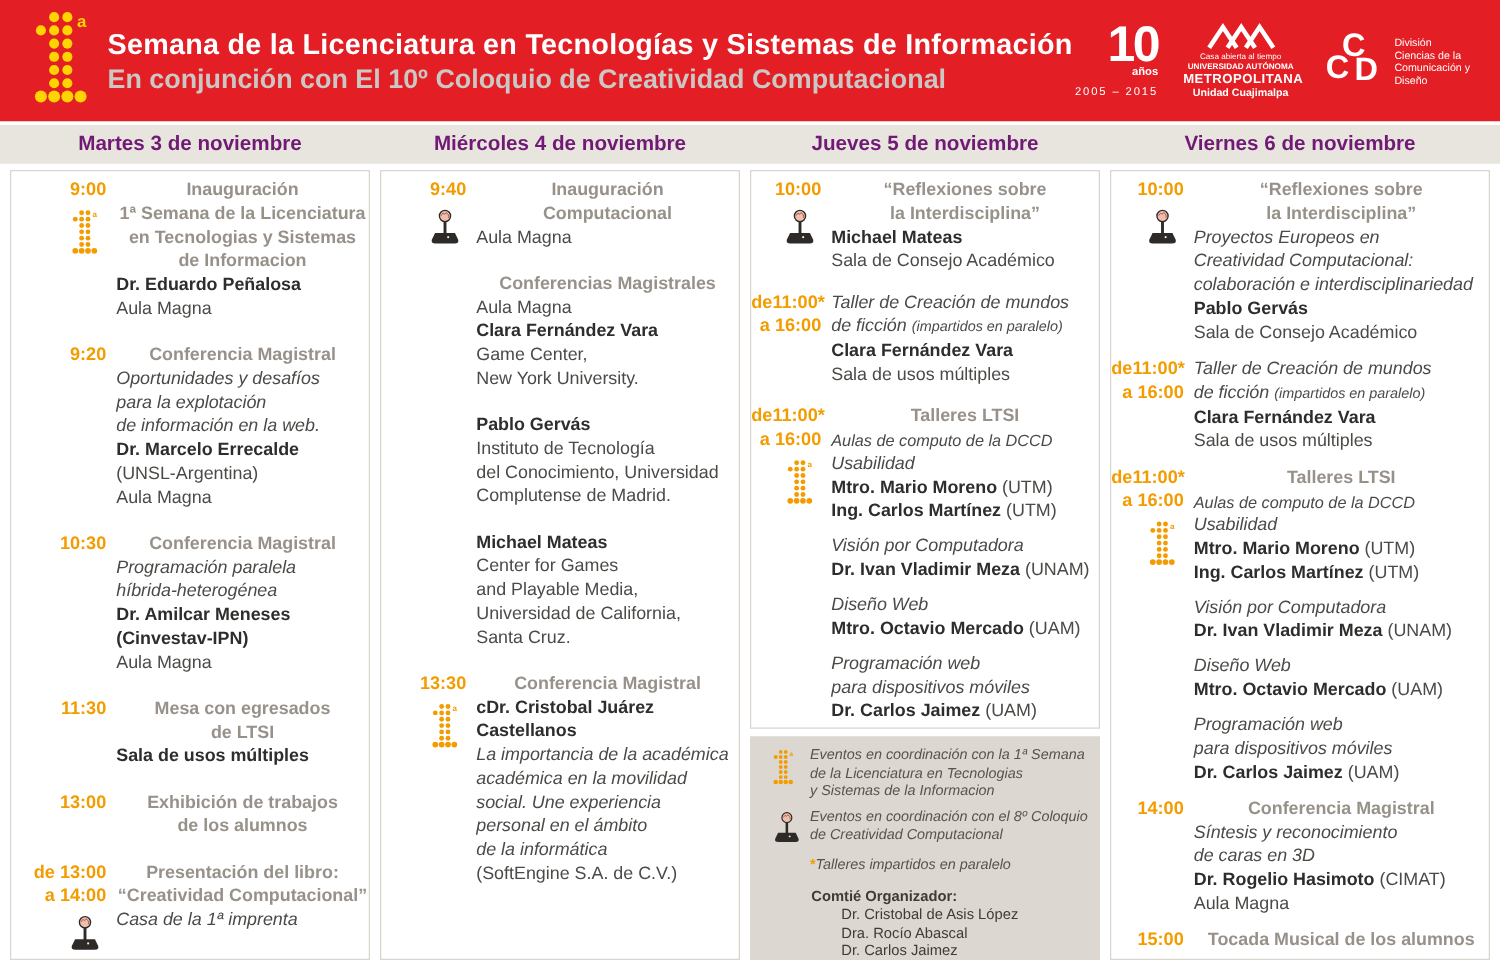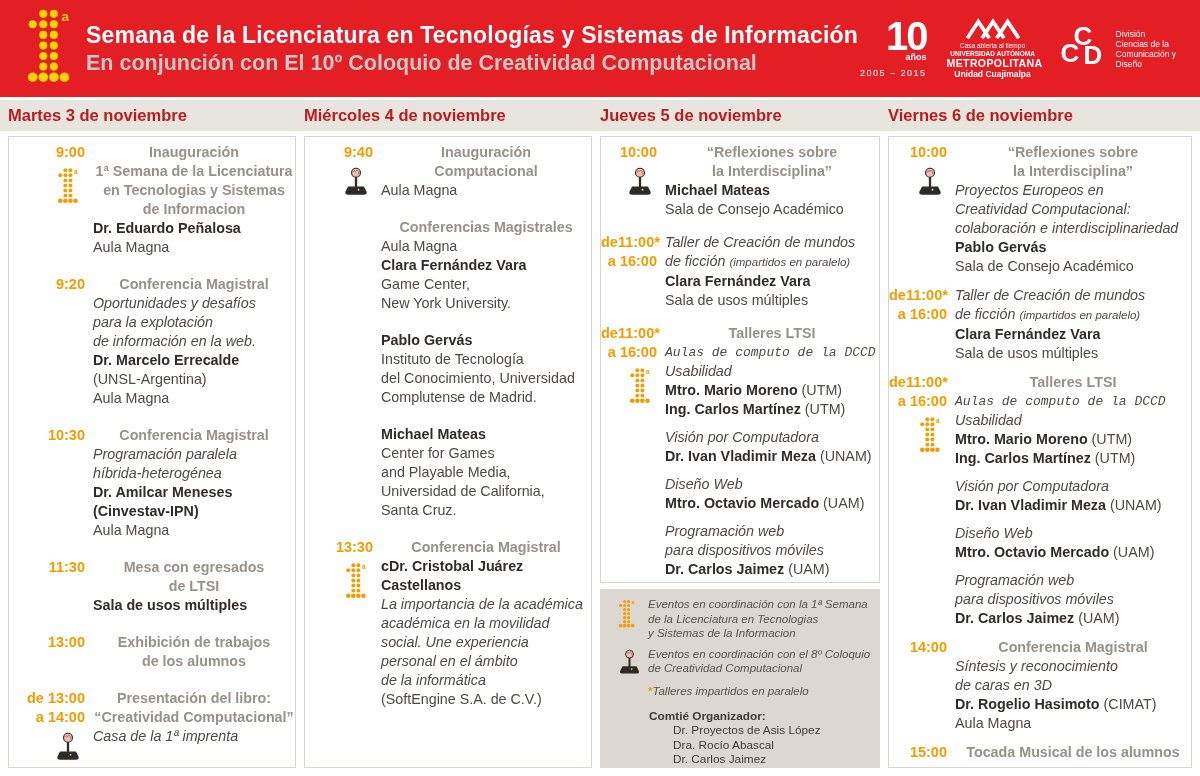--- a/index.html
+++ b/index.html
@@ -26,21 +26,21 @@
   .uaml4{font-size:8.5px;font-weight:bold;line-height:10px;}
   .ccd{display:flex;align-items:center;gap:9px;color:#fff;}
   .ccdmark{position:relative;width:48px;height:52px;font-weight:bold;}
   .ccdmark span{position:absolute;font-size:26px;line-height:1;}
   .cc1{top:0;left:15px;} .cc2{top:17px;left:2px;} .cc3{top:19px;left:25px;}
   .ccdtext{font-size:8.5px;line-height:10px;}
 
   
   .grid4{display:grid;grid-template-columns:288px 288px 280px 304px;column-gap:8px;padding:0 8px;}
   .dayband{height:31px;align-items:center;background:var(--band);margin-top:3px;margin-bottom:5px;}
-  .dayhead{text-align:left;font-size:16.5px;font-weight:bold;color:#b91c1c;}
+  .dayhead{text-align:center;font-size:16.5px;font-weight:bold;color:#701a75;}
   .cols{align-items:start;}
   .panel{background:#fff;border:1px solid var(--pb);box-sizing:border-box;padding-top:6px;overflow:hidden;height:632px;}
   [data-col="2"] .panel{height:447px;}
   .legendbox{height:179px;margin-top:6px;background:var(--legbg);box-sizing:border-box;padding:8px 6px 0 18px;overflow:hidden;}
 
   
   .ev{display:flex;margin-bottom:18px;}
   [data-col="2"] .ev{margin-bottom:14px;}
   [data-col="3"] .ev{margin-bottom:10px;}
   .gut{flex:none;}
@@ -48,21 +48,21 @@
   [data-col="1"] .gut{width:76px;}
   [data-col="2"] .gut{width:64px;}
   [data-col="3"] .gut{width:66px;}
   .time{color:var(--orange);font-weight:bold;font-size:14.5px;line-height:19px;text-align:right;padding-right:8px;white-space:nowrap;}
   .icwrap{display:flex;justify-content:flex-end;padding-right:12px;margin-top:5px;}
   .ct{flex:1;min-width:0;}
   .ln{font-size:14.3px;line-height:19px;color:var(--body);white-space:nowrap;}
   .ln.t{color:var(--tgray);font-weight:bold;text-align:center;}
   .ln.b{color:#2f2d2b;font-weight:bold;}
   .ln.i{font-style:italic;}
-  .ln.sm{font-size:13px;font-family:Liberation Mono, monospace;}
+  .ln.sm{font-size:13px;}
   .sfx{font-weight:normal;color:var(--body);}
   .smin{font-size:11.5px;}
   .vgap{height:9px;}
 
   
   .litem{display:flex;margin-bottom:6px;}
   .licon{width:30px;flex:none;padding-top:2px;}
   .ltext{min-width:0;}
   .lln{font-size:11.5px;line-height:14.5px;font-style:italic;color:#57524c;white-space:nowrap;}
   .star{color:var(--orange);font-weight:bold;font-style:normal;}
@@ -458,21 +458,21 @@
             </div>
           </div>
           <div class="litem">
             <div class="licon"></div>
             <div class="ltext">
               <div class="lln"><span class="star">*</span>Talleres impartidos en paralelo</div>
             </div>
           </div>
           <div class="cmt">
             <div class="cmt-title">Comtié Organizador:</div>
-            <div class="cmt-member">Dr. Proyectos de Asis López</div>
+            <div class="cmt-member">Dr. Cristobal de Asis López</div>
             <div class="cmt-member">Dra. Rocío Abascal</div>
             <div class="cmt-member">Dr. Carlos Jaimez</div>
             <div class="cmt-member">Dr. Esaú Villatoro</div>
           </div>
         </div>
     </section>
     <section data-col="3">
         <div class="panel">
           <div class="ev">
             <div class="gut">

